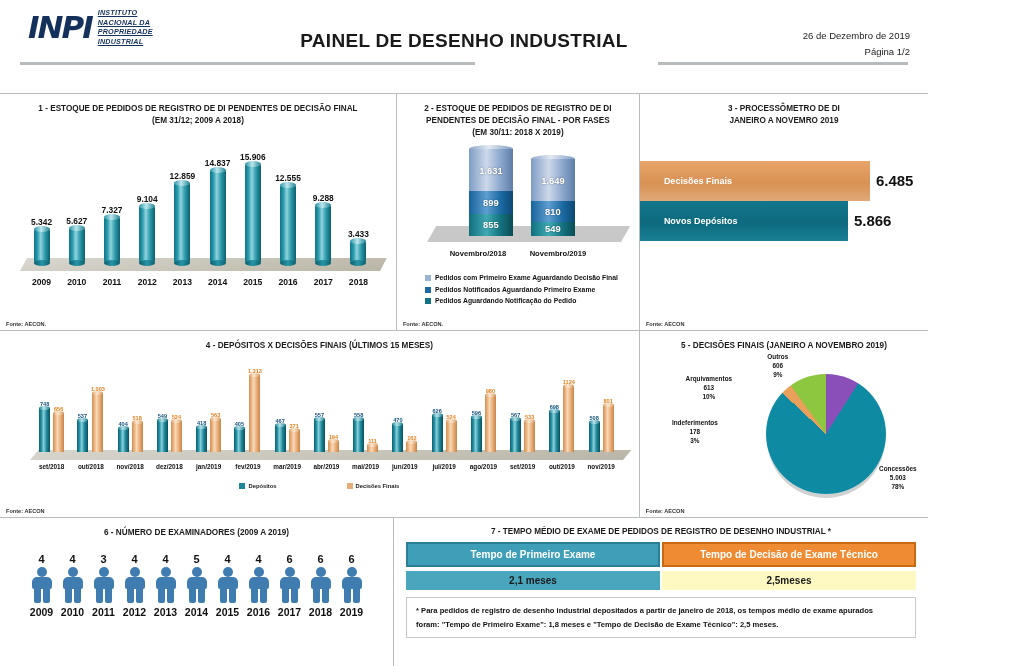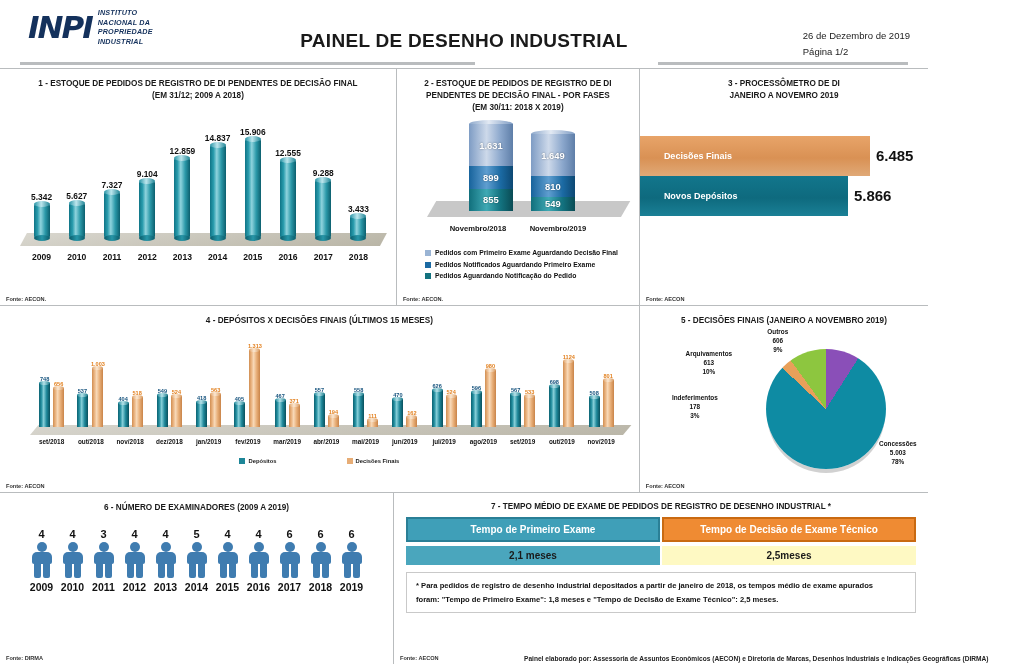--- a/index.html
+++ b/index.html
@@ -3,23 +3,23 @@
 <meta charset="utf-8">
 <style>
   html,body{margin:0;padding:0;background:#fff;}
   body{width:1024px;height:666px;font-family:"Liberation Sans",sans-serif;color:#1a1a1a;overflow:hidden;}
   .page{position:relative;width:928px;height:666px;}
 
   
   .header{position:relative;height:68px;}
   .logo{position:absolute;left:28px;top:8px;display:flex;align-items:center;gap:6px;}
   .logo-mark{font-family:"DejaVu Sans",sans-serif;font-style:italic;font-weight:bold;font-size:31px;letter-spacing:-2px;color:#14315c;line-height:1;}
-  .logo-text{font-size:7.2px;font-weight:bold;font-style:italic;color:#14315c;line-height:1.32;letter-spacing:.2px;}
+  .logo-text{font-size:7.2px;font-weight:bold;font-style:italic;color:#14315c;line-height:1.32;letter-spacing:.2px;text-decoration:underline;}
   .main-title{position:absolute;left:0;right:0;top:30px;text-align:center;font-size:19px;font-weight:bold;letter-spacing:.3px;color:#1a1a1a;}
-  .header-right{position:absolute;right:18px;top:28px;font-size:9.5px;line-height:1.7;color:#222;}
+  .header-right{position:absolute;right:18px;top:28px;text-align:right;font-size:9.5px;line-height:1.7;color:#222;}
   .rule{position:absolute;top:62px;height:3px;background:#b9bcbe;}
   .rule.left{left:20px;width:455px;}
   .rule.right{right:20px;width:250px;}
 
   
   .row{position:relative;display:flex;border-top:1px solid #b9bcbe;}
   .cell{position:relative;box-sizing:border-box;}
   .vsep{border-left:1px solid #b9bcbe;}
   .ctitle{text-align:center;font-size:8.2px;font-weight:bold;line-height:1.45;padding-top:9px;color:#1a1a1a;}
   .fonte{position:absolute;left:6px;bottom:3px;font-size:5.6px;font-weight:bold;color:#333;}
@@ -149,21 +149,21 @@
     </div>
     <div class="main-title">PAINEL DE DESENHO INDUSTRIAL</div>
     <div class="header-right">
       <div>26 de Dezembro de 2019</div>
       <div>Página 1/2</div>
     </div>
     <div class="rule left"></div>
     <div class="rule right"></div>
   </div>
 
-  <div class="row" style="height:236px;">
+  <div class="row" style="height:236px;margin-top:25px;">
 
     <div class="cell" style="width:437px;">
       <div class="ctitle">
         <div>1 - ESTOQUE DE PEDIDOS DE REGISTRO DE DI PENDENTES DE DECISÃO FINAL</div>
         <div>(EM 31/12; 2009 A 2018)</div>
       </div>
       <div class="c1-plot">
         <div class="c1-floor"></div>
         <div class="c1-bars" id="c1bars">
             <div class="c1-col">

